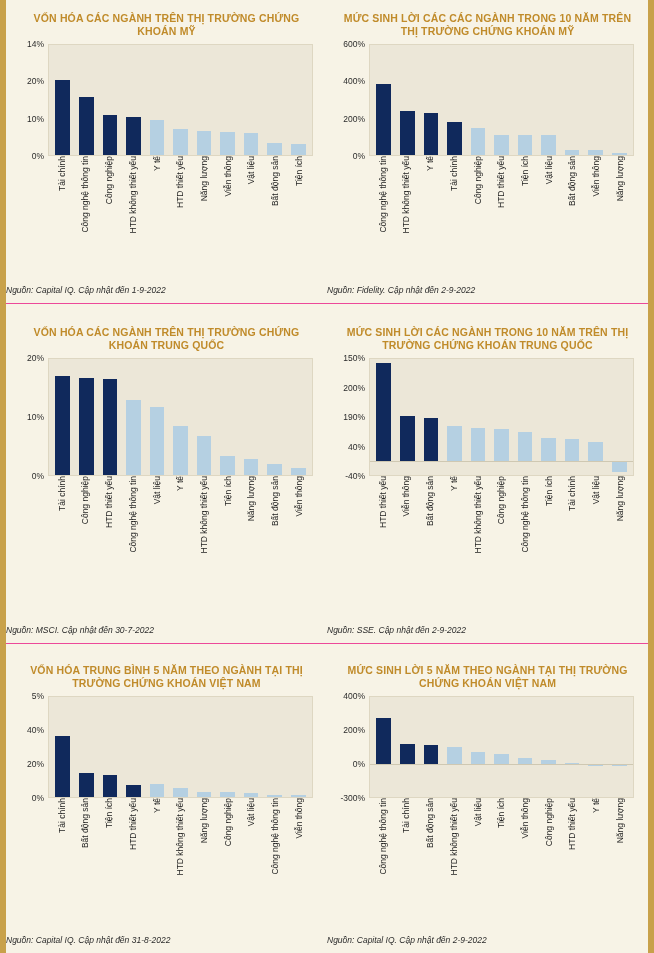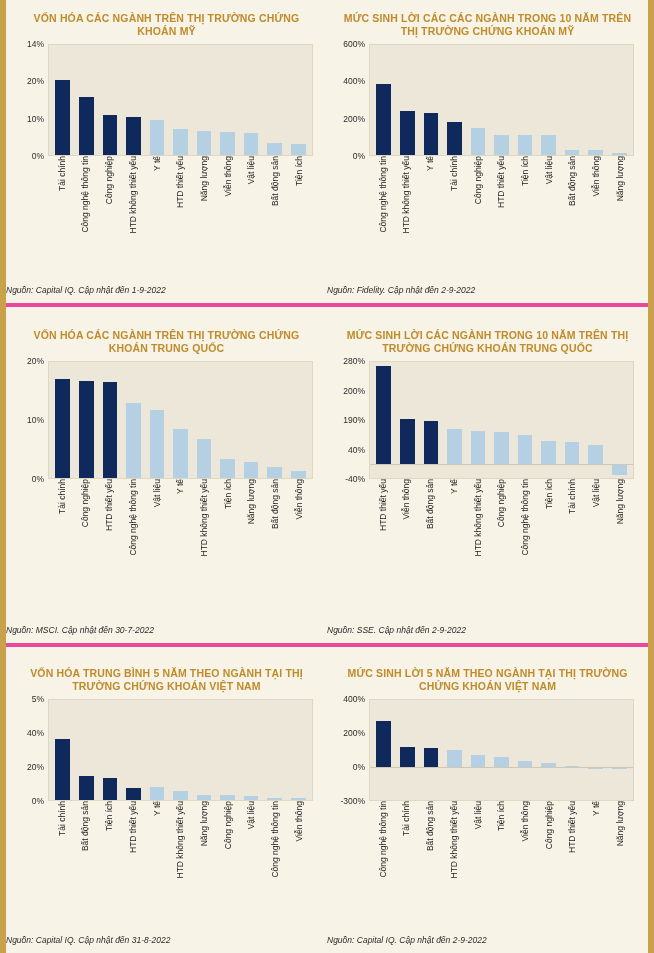--- a/index.html
+++ b/index.html
@@ -15,21 +15,21 @@
     box-sizing:border-box;
     border-left:6px solid #c8a14a;
     border-right:6px solid #c8a14a;
     background:#f7f3e6;
   }
   .section{
     display:flex;
     width:100%;
     box-sizing:border-box;
   }
-  .section + .section{ border-top:4px solid #ec4899; }
+  .section + .section{ border-top:1px solid #ec4899; }
   .sec-1{height:303px;}
   .sec-2{height:340px;}
   .sec-3{height:310px;}
 
   .panel{
     width:50%;
     box-sizing:border-box;
     padding:0;
     position:relative;
     display:flex;
@@ -403,21 +403,21 @@
     </div>
     <div class="panel right">
       <div class="chart-title">MỨC SINH LỜI CÁC NGÀNH TRONG 10 NĂM TRÊN THỊ TRƯỜNG CHỨNG KHOÁN TRUNG QUỐC</div>
       <div class="plot-wrap">
         <div class="plot-row">
           <div class="yaxis">
               <div class="ytick" style="top: 100%;">-40%</div>
               <div class="ytick" style="top: 75%;">40%</div>
               <div class="ytick" style="top: 50%;">190%</div>
               <div class="ytick" style="top: 25%;">200%</div>
-              <div class="ytick" style="top: 0%;">280%</div>
+              <div class="ytick" style="top: 0%;">150%</div>
             </div>
           <div class="plotarea">
             <div class="bars">
                 <div class="barslot">
                   <div class="bar" title="HTD thiết yếu: 268%" style="bottom: 12.5%; height: 83.75%; background: rgb(16, 41, 92);"></div>
                 </div>
                 <div class="barslot">
                   <div class="bar" title="Viễn thông: 122%" style="bottom: 12.5%; height: 38.125%; background: rgb(16, 41, 92);"></div>
                 </div>
                 <div class="barslot">

